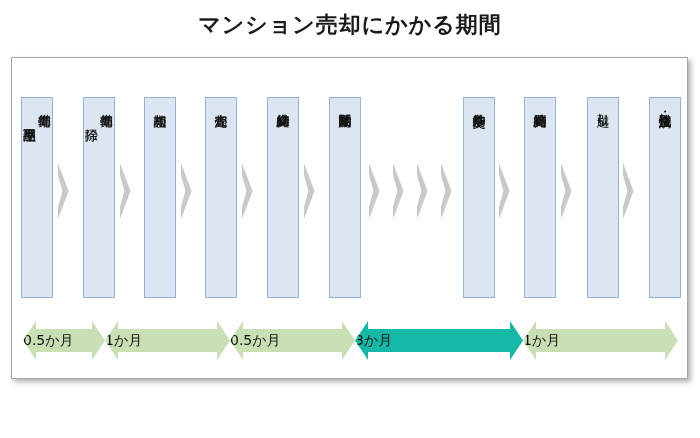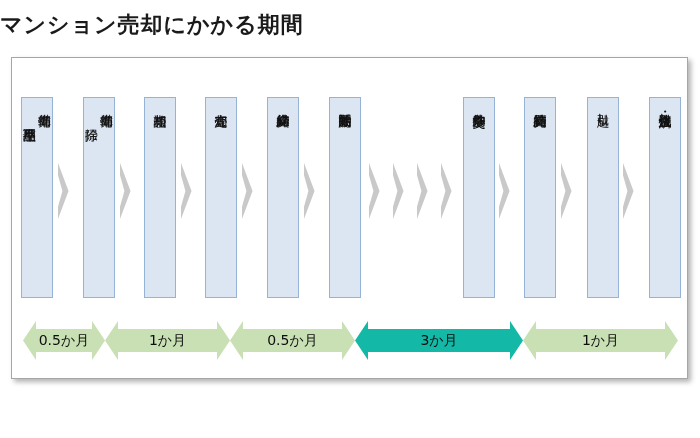--- a/index.html
+++ b/index.html
@@ -14,21 +14,21 @@
     overflow: hidden;
     position: relative;
   }
 
   
   .title {
     position: absolute;
     left: 0;
     top: 10px;
     width: 700px;
-    text-align: left;
+    text-align: center;
     font-size: 22px;
     font-weight: bold;
     color: #1a1a1a;
     letter-spacing: 1px;
     line-height: 30px;
     white-space: nowrap;
   }
 
   
   .panel {
@@ -81,21 +81,20 @@
   }
 
   
   .duration {
     position: absolute;
     top: 314px;
     height: 51px;
     background: #c9e0b4;
     display: flex;
     align-items: center;
-    justify-content: center;
   }
   .duration.both {
     clip-path: polygon(0% 50%, 13px 6px, 13px 14px, calc(100% - 13px) 14px,
                        calc(100% - 13px) 6px, 100% 50%,
                        calc(100% - 13px) calc(100% - 6px),
                        calc(100% - 13px) calc(100% - 14px),
                        13px calc(100% - 14px), 13px calc(100% - 6px));
   }
   .duration-label {
     font-size: 14px;

